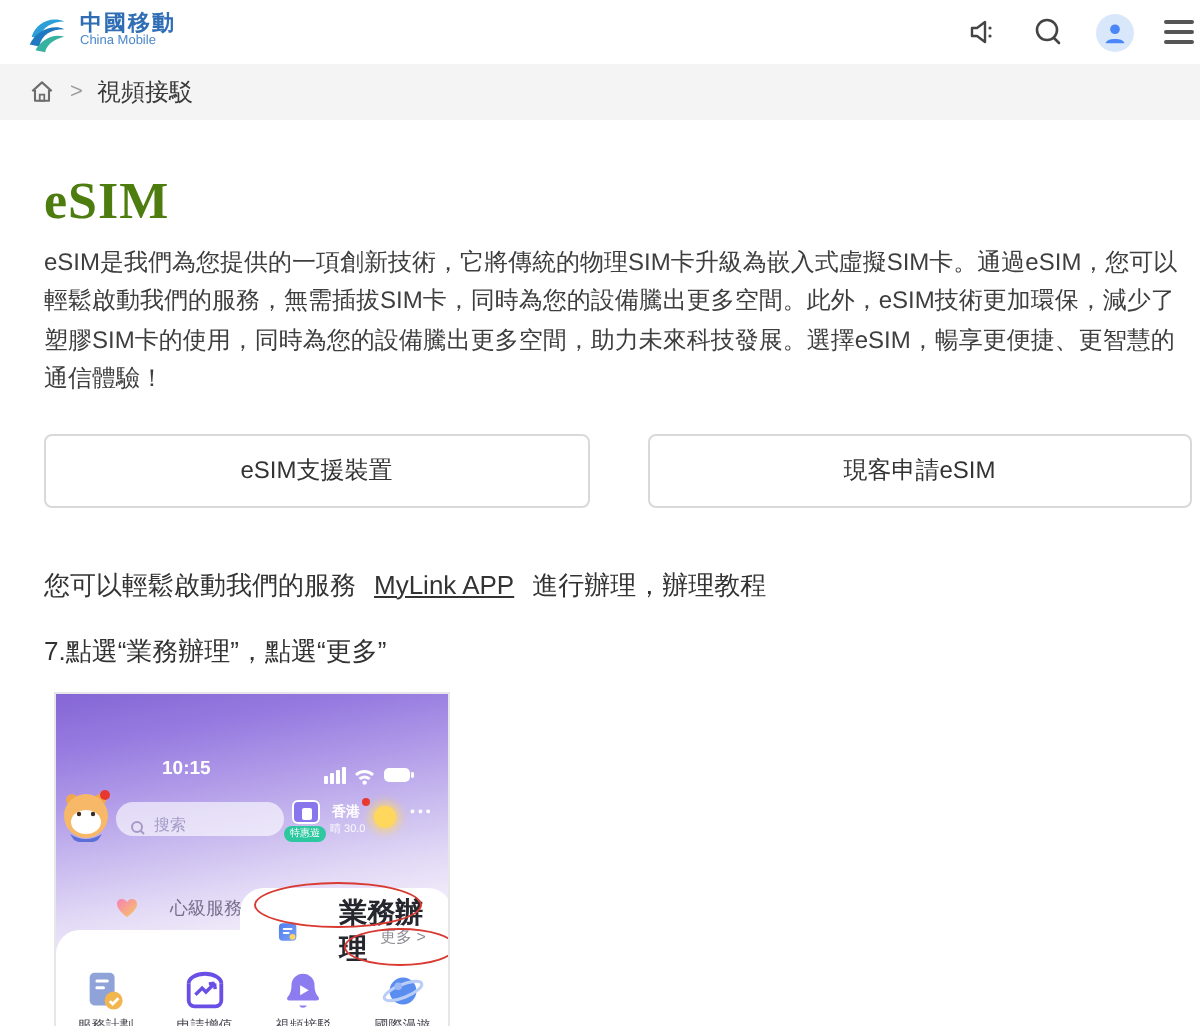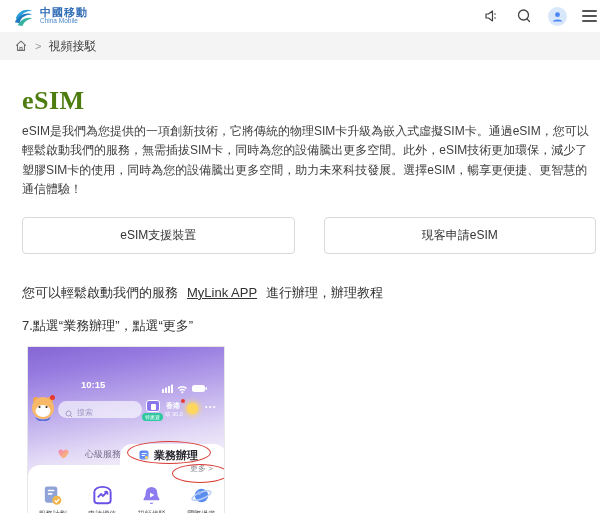--- a/index.html
+++ b/index.html
@@ -64,22 +64,22 @@
 
   .p-sun { left:159px; top:36px; width:11px; height:11px; border-radius:50%;
     background:#ffd75c; box-shadow:0 0 5px 2px rgba(255,215,92,.75); }
   .p-dots { left:177px; top:36px; font-size:7px; color:#fff; letter-spacing:1.5px; }
 
   .p-tab-shape { left:92px; top:77px; width:106px; height:24px; background:#fff; border-radius:12px 12px 0 0; }
   .p-card { left:0; top:98px; width:198px; height:130px; background:#fff; border-top-left-radius:12px; }
 
   .p-tab-left { left:30px; top:81px; display:flex; align-items:center; gap:16px;
     font-size:9px; color:#77708e; }
-  .p-tab-right { left:110px; top:81px; display:flex; align-items:center; gap:4px;
-    font-size:11px; font-weight:bold; color:#26262e; }
+  .p-tab-right { left:110px; top:81px; display:flex; align-items:center; gap:20px;
+    font-size:14px; font-weight:bold; color:#26262e; }
 
   .p-ellipse1 { left:99px; top:74px; width:84px; height:23px;
     border:1.5px solid #d93a32; border-radius:50%; }
   .p-more { left:162px; top:96px; font-size:8px; color:#8d8d95; }
   .p-ellipse2 { left:144px; top:97px; width:56px; height:19px;
     border:1.5px solid #d93a32; border-radius:50%; }
 
   .p-grid { left:0; top:117px; width:198px; display:grid; grid-template-columns:repeat(4,1fr); row-gap:6px; }
   .p-cell { display:flex; flex-direction:column; align-items:center; cursor:pointer; }
   .p-cell-label { margin-top:2px; font-size:7px; line-height:1.35; color:#4b4b55; text-align:center; }

